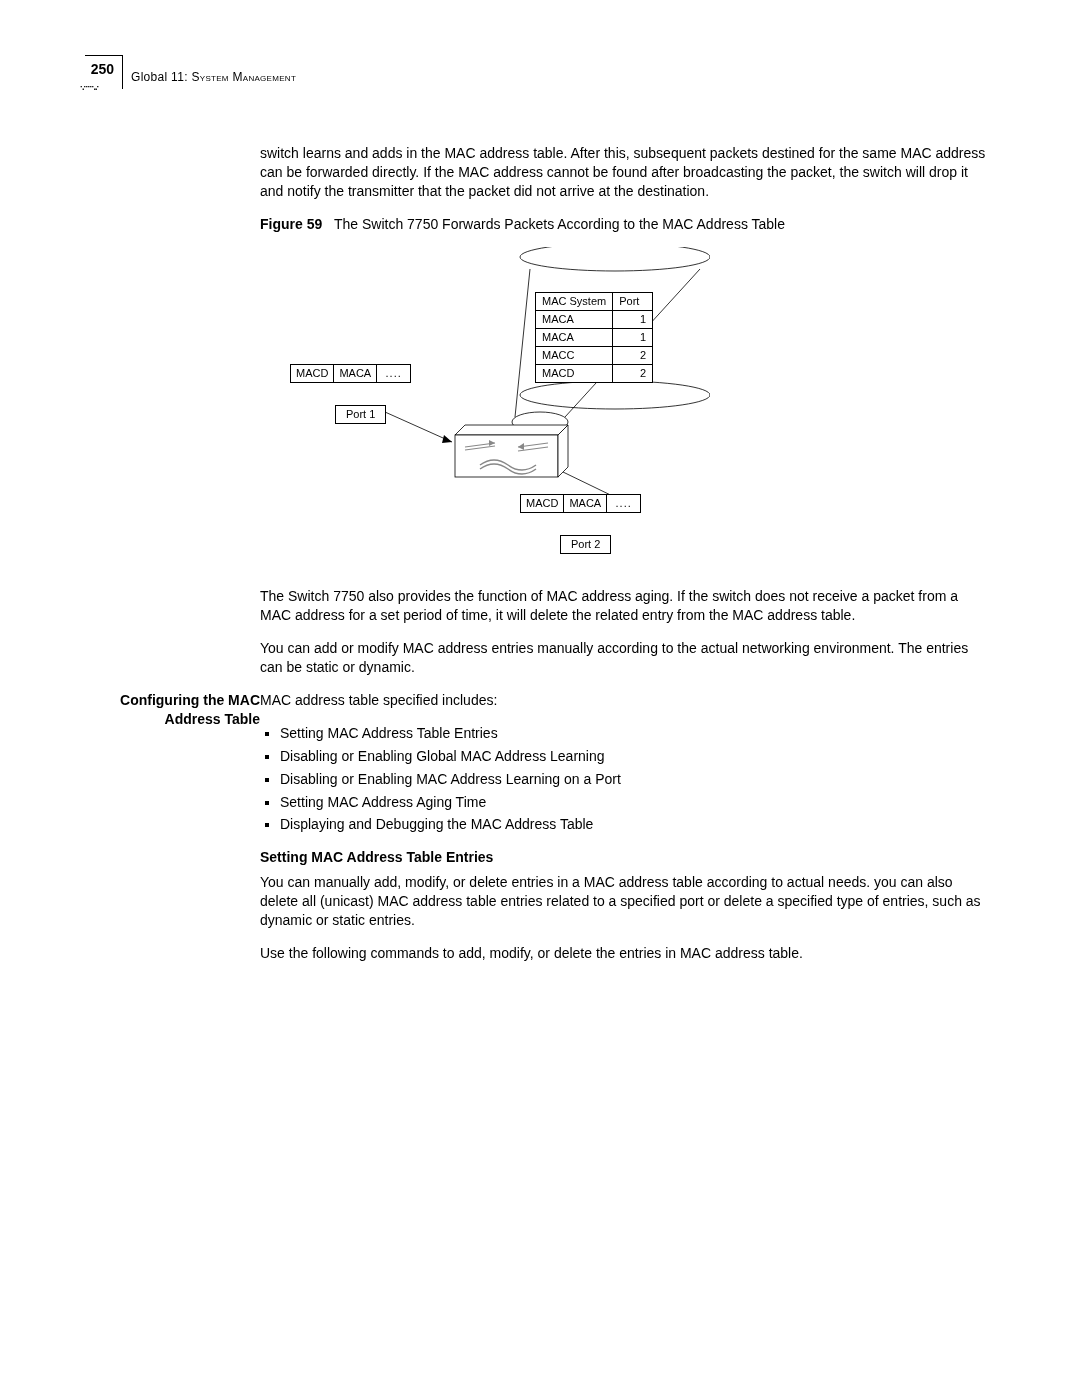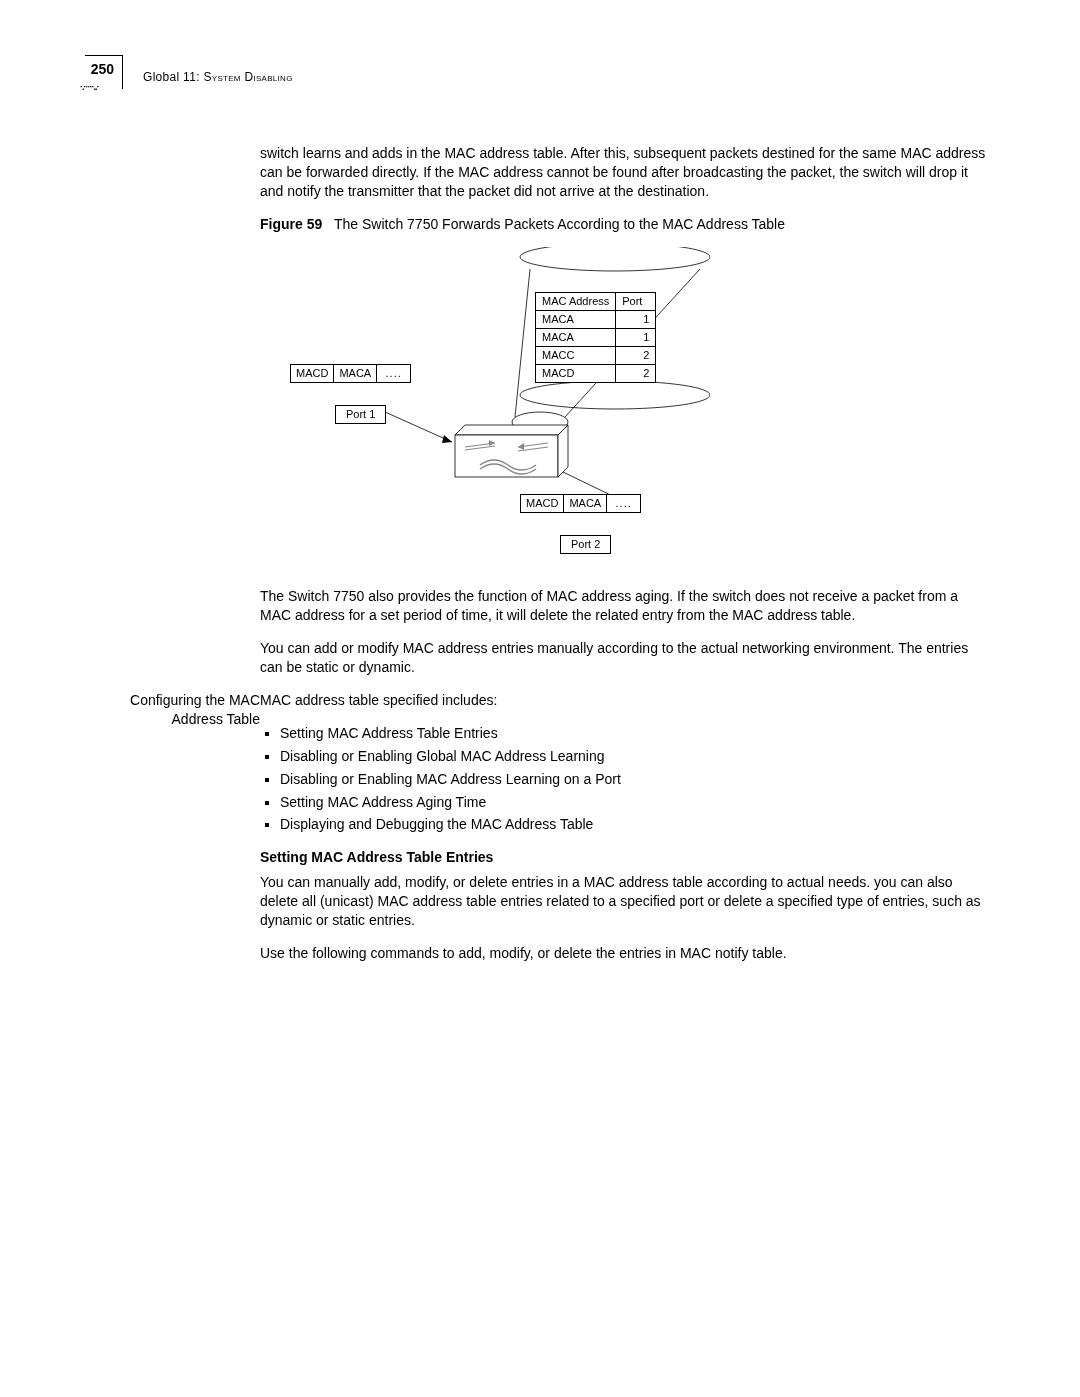--- a/index.html
+++ b/index.html
@@ -8,21 +8,21 @@
     font-size: 14px;
     color: #000;
     background: #fff;
     width: 1080px;
     padding: 55px 90px 60px 85px;
     line-height: 1.35;
   }
   .header-row {
     display: flex;
     align-items: flex-end;
-    gap: 20px;
+    gap: 8px;
     margin-bottom: 55px;
   }
   .page-num-box {
     border-top: 1px solid #000;
     border-right: 1px solid #000;
     padding: 4px 8px 10px 0;
     font-weight: bold;
     font-size: 14px;
     min-width: 38px;
     text-align: right;
@@ -43,21 +43,21 @@
     letter-spacing: -1px;
     color: #000;
   }
 
   .content-grid {
     display: grid;
     grid-template-columns: 175px 1fr;
   }
   .margin-col {
     text-align: right;
-    font-weight: normal;
+    font-weight: bold;
   }
   .body-col p { margin-bottom: 14px; }
   .body-col .fig-caption { margin-bottom: 14px; }
   .fig-caption .fig-label { font-weight: bold; }
 
   .bullets { margin-left: 20px; margin-bottom: 14px; }
   .bullets li { margin-bottom: 4px; }
 
   h4.sub-head { font-weight: bold; margin-bottom: 6px; }
 
@@ -106,21 +106,21 @@
 </style>
 </head>
 <body>
 
 <div class="header-row">
   <div class="page-num-box">
     <span>250</span>
     <div class="dots-deco">·.·····..·</div>
   </div>
   <div class="chapter-title">
-    <span class="chap-word">Global 11: </span><span class="chap-rest">System Disabling</span>
+    <span class="chap-word">Global 11: </span><span class="chap-rest">System Management</span>
   </div>
 </div>
 
 <div class="content-grid">
 
   <div class="margin-col"></div>
   <div class="body-col">
     <p>switch learns and adds in the MAC address table. After this, subsequent packets destined for the same MAC address can be forwarded directly. If the MAC address cannot be found after broadcasting the packet, the switch will drop it and notify the transmitter that the packet did not arrive at the destination.</p>
 
     <p class="fig-caption">
@@ -160,21 +160,21 @@
           <path d="M200 222 q14 -10 28 0 q14 10 28 0" stroke="#888" stroke-width="1.5" fill="none"></path>
           <path d="M200 218 q14 -10 28 0 q14 10 28 0" stroke="#888" stroke-width="1.5" fill="none"></path>
         </g>
       </svg>
 
       
       <div class="fig-abs" style="left:255px; top:45px;">
         <table class="mac-table">
           <tbody>
               <tr>
-            <th>MAC Address</th>
+            <th>MAC System</th>
             <th class="port-col">Port</th>
           </tr>
           <tr>
                 <td>MACA</td>
                 <td class="port-col">1</td>
               </tr>
           <tr>
                 <td>MACA</td>
                 <td class="port-col">1</td>
               </tr>
@@ -221,16 +221,16 @@
     <ul class="bullets" style="list-style-type: square;">
       <li>Setting MAC Address Table Entries</li>
       <li>Disabling or Enabling Global MAC Address Learning</li>
       <li>Disabling or Enabling MAC Address Learning on a Port</li>
       <li>Setting MAC Address Aging Time</li>
       <li>Displaying and Debugging the MAC Address Table</li>
     </ul>
 
     <h4 class="sub-head">Setting MAC Address Table Entries</h4>
     <p>You can manually add, modify, or delete entries in a MAC address table according to actual needs. you can also delete all (unicast) MAC address table entries related to a specified port or delete a specified type of entries, such as dynamic or static entries.</p>
-    <p>Use the following commands to add, modify, or delete the entries in MAC notify table.</p>
+    <p>Use the following commands to add, modify, or delete the entries in MAC address table.</p>
   </div>
 
 </div>
 
 </body></html>

